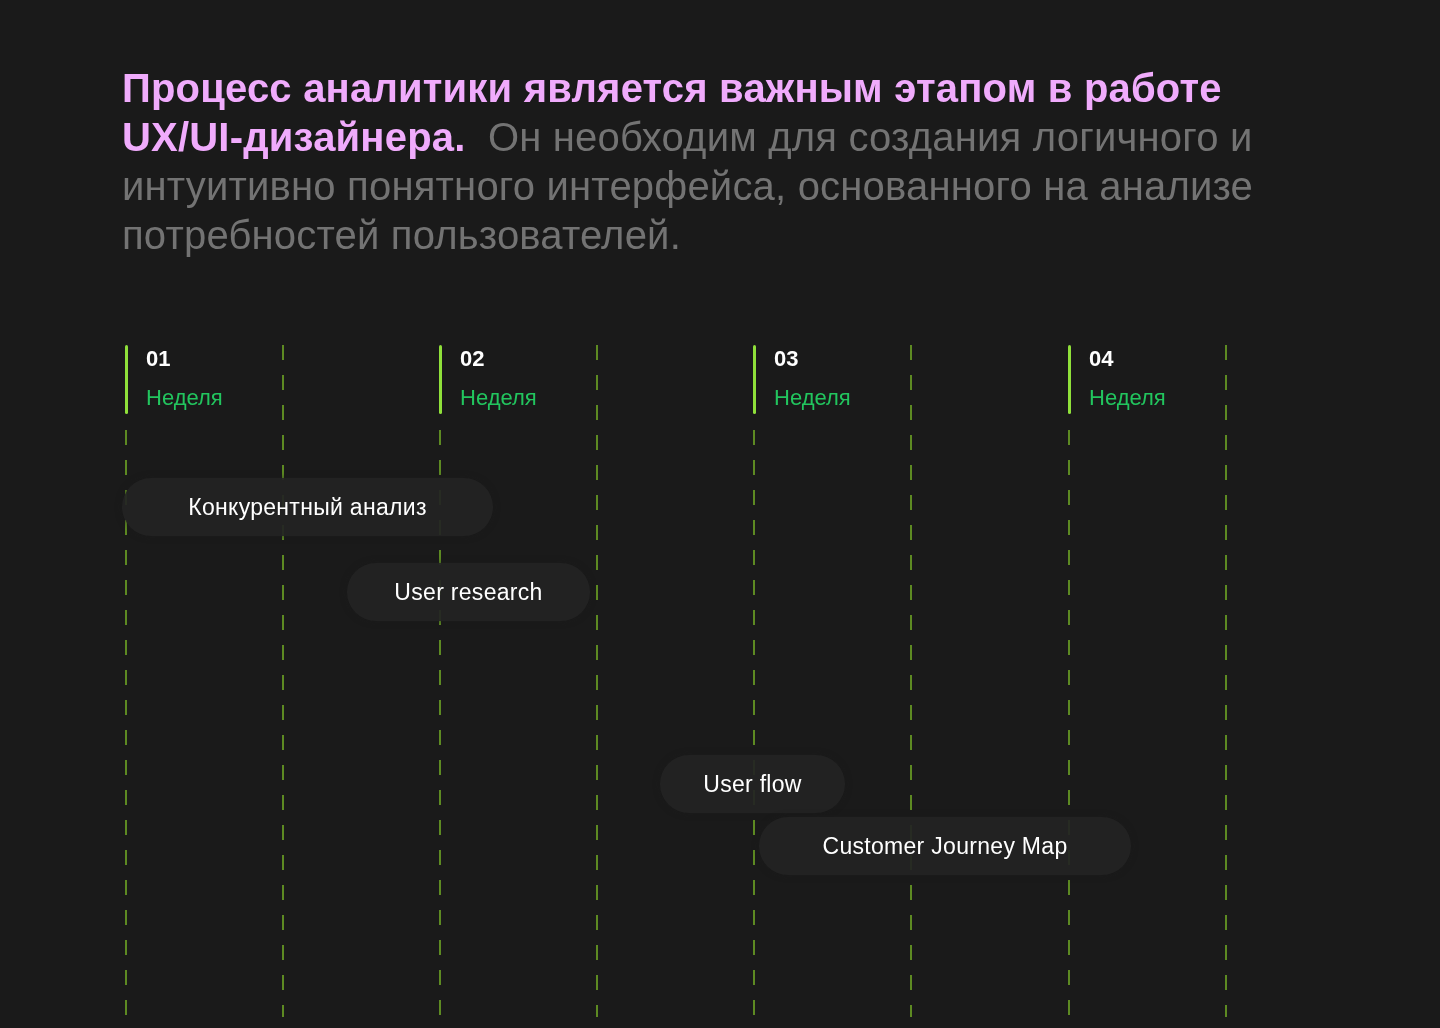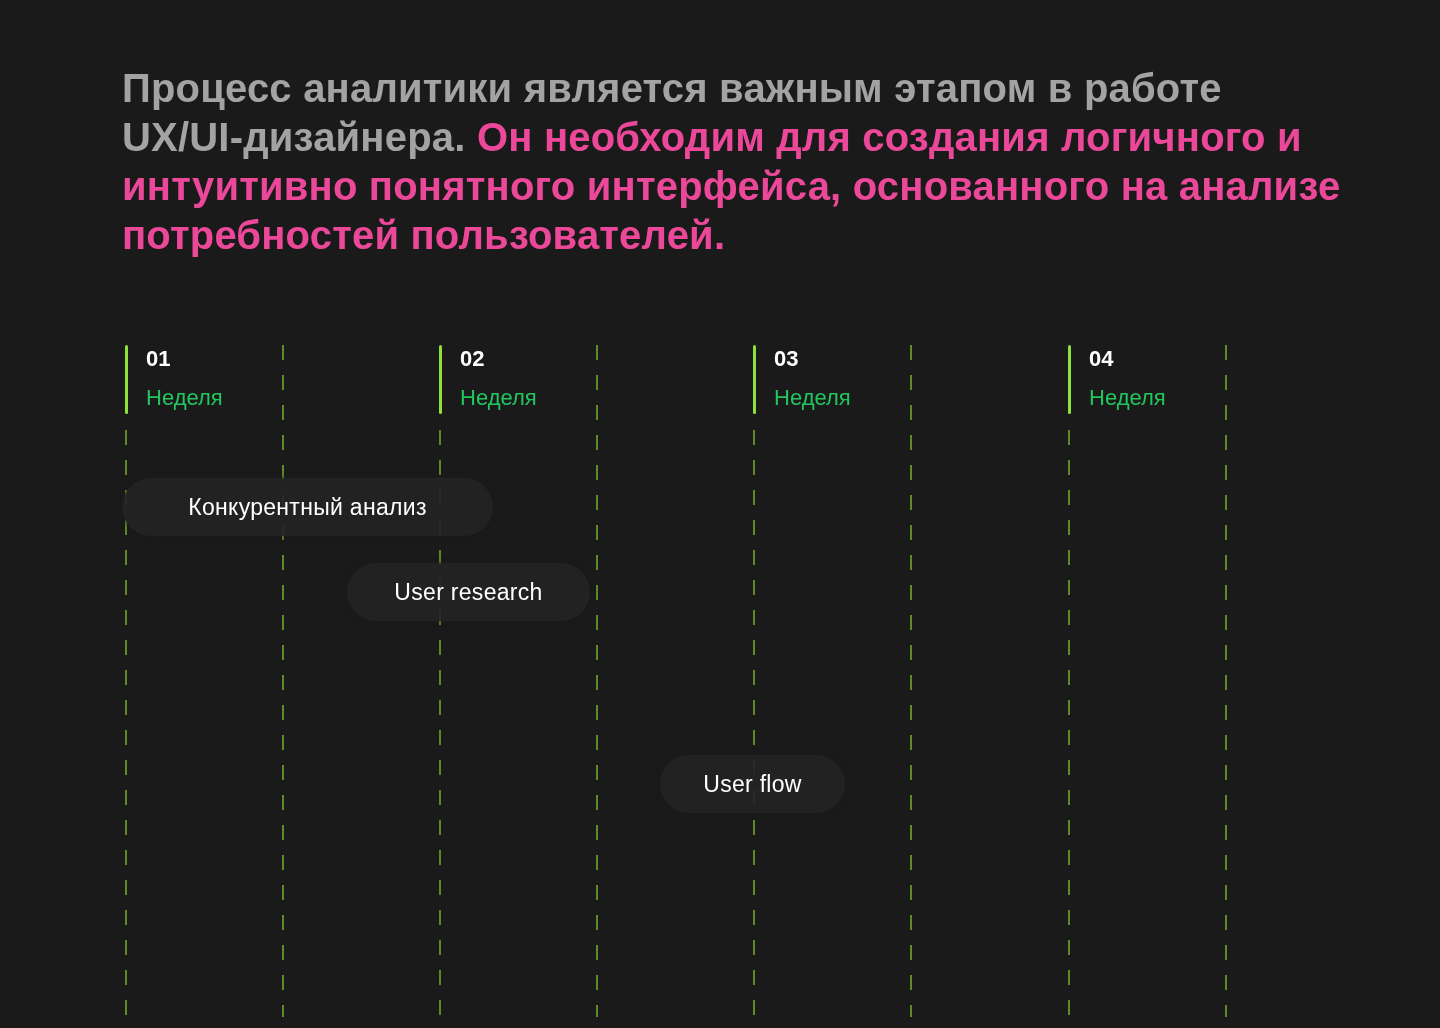--- a/index.html
+++ b/index.html
@@ -7,22 +7,22 @@
     width: 1440px; height: 1028px;
     background: #1a1a1a;
     position: relative; overflow: hidden;
     font-family: "Liberation Sans", "DejaVu Sans", sans-serif;
   }
   .intro {
     position: absolute; left: 122px; top: 64px; width: 1220px;
     font-size: 40px; line-height: 49px; letter-spacing: 0.2px;
     margin: 0;
   }
-  .intro .lead { color: #a3a3a3; font-weight: 700; }
-  .intro .rest { color: #ec4899; font-weight: 700; }
+  .intro .lead { color: #f0abfc; font-weight: 700; }
+  .intro .rest { color: #737373; font-weight: 400; margin-left: 11px; }
 
   .timeline { position: absolute; left: 0; top: 0; width: 1440px; height: 736px; }
 
   .vline {
     position: absolute; width: 2px;
     top: 345px; height: 672px;
     background: repeating-linear-gradient(to bottom,
       #5d8a22 0px, #5d8a22 15px, transparent 15px, transparent 30px);
   }
   .vline.major {
@@ -79,13 +79,14 @@
   <div class="week-num" style="left:774px">03</div>
   <div class="week-label" style="left:774px">Неделя</div>
 
   <div class="accent" style="left:1068px"></div>
   <div class="week-num" style="left:1089px">04</div>
   <div class="week-label" style="left:1089px">Неделя</div>
 
   <div class="pill" style="left:122px; top:478px; width:371px;">Конкурентный анализ</div>
   <div class="pill" style="left:347px; top:563px; width:243px;">User research</div>
   <div class="pill" style="left:660px; top:755px; width:185px;">User flow</div>
+  <div class="pill" style="left:759px; top:817px; width:372px;">Customer Journey Map</div>
 </div>
 
 </body></html>

